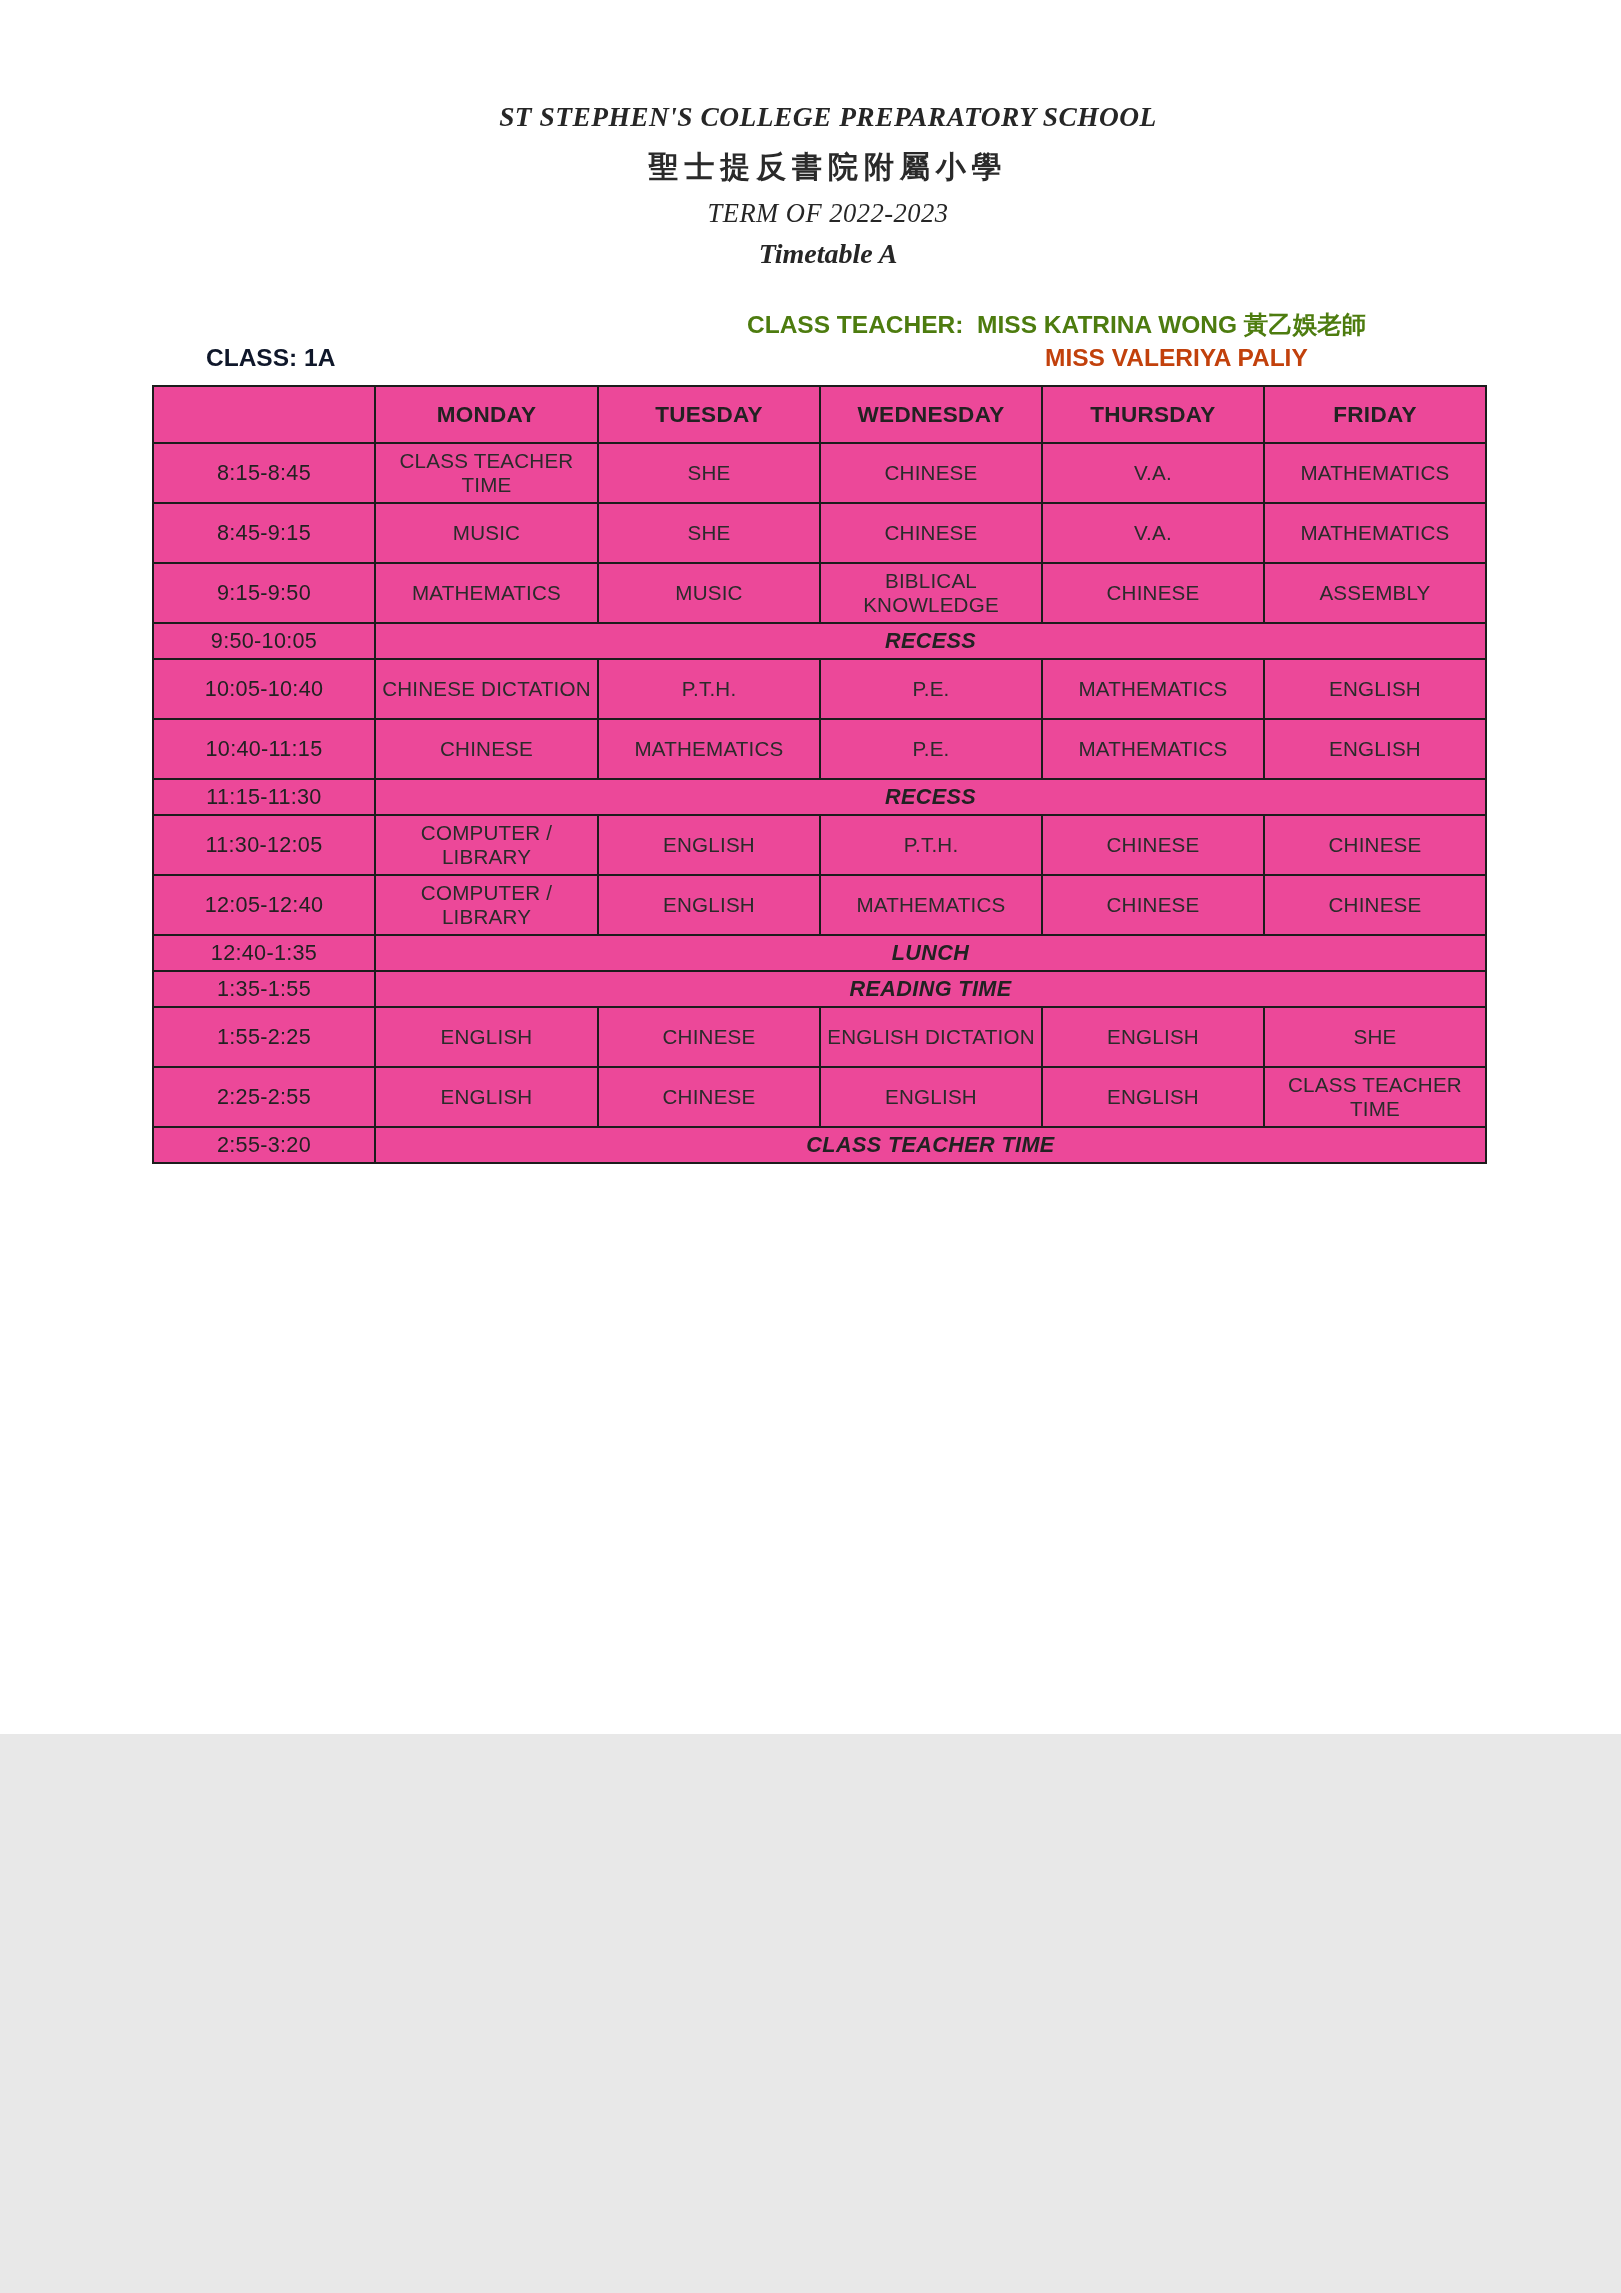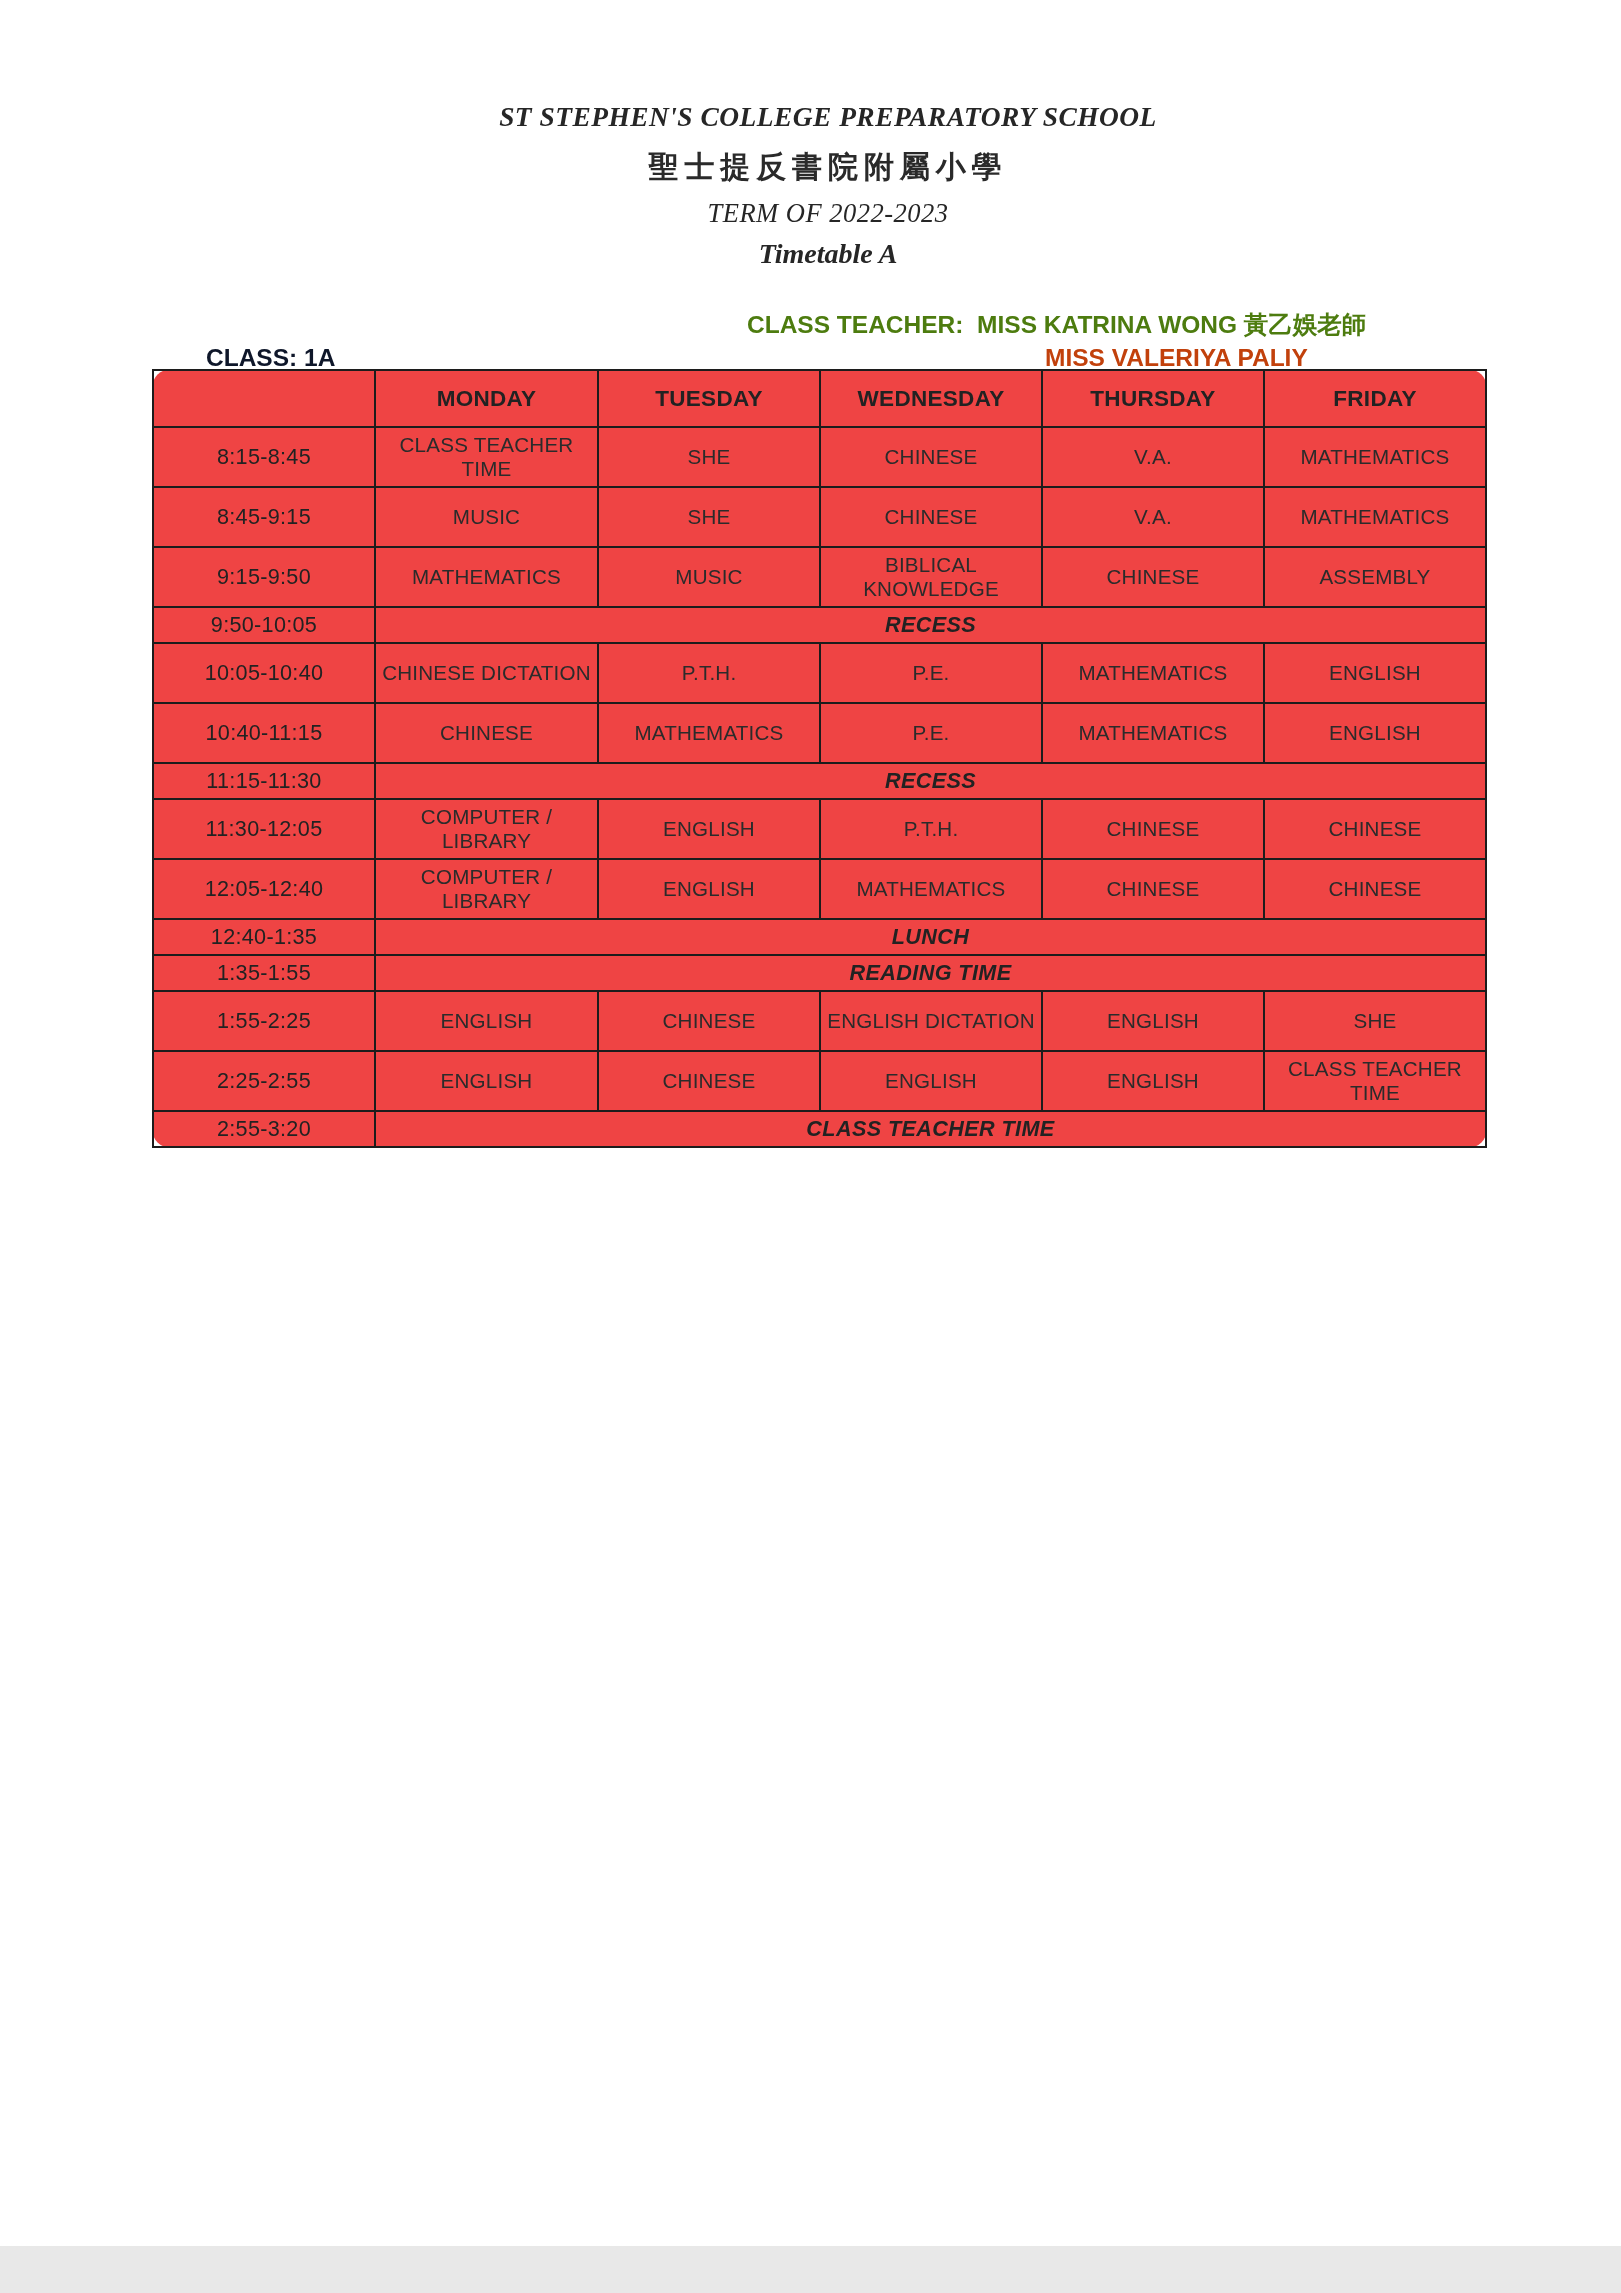--- a/index.html
+++ b/index.html
@@ -2,21 +2,21 @@
 <html><head>
 <meta charset="utf-8">
 <style>
   * { margin: 0; padding: 0; box-sizing: border-box; }
   html, body { background: #e8e8e8; }
   body { font-family: "Liberation Sans", sans-serif; }
 
   .page {
     position: relative;
     width: 1621px;
-    height: 2246px;
+    height: 1734px;
     background: #ffffff;
     margin: 0 auto;
     overflow: hidden;
     color: #1e1e1e;
   }
 
   
   .doc-header {
     position: absolute;
     left: 0;
@@ -84,26 +84,25 @@
     font-weight: 700;
     font-size: 24.5px;
     white-space: nowrap;
     color: #c2410c;
   }
 
   
   table.timetable {
     position: absolute;
     left: 152px;
-    top: 369px;
+    top: 385px;
     width: 1335px;
     border-collapse: collapse;
     table-layout: fixed;
-    background: #ef4444;
-    border-radius: 19px;
+    background: #ec4899;
   }
   table.timetable th,
   table.timetable td {
     border-left: 2px solid #1c1c1c;
     border-right: 2px solid #1c1c1c;
     border-top: 2.9px solid #1c1c1c;
     border-bottom: 2.9px solid #1c1c1c;
     text-align: center;
     vertical-align: middle;
     padding: 2px 5.9px;

